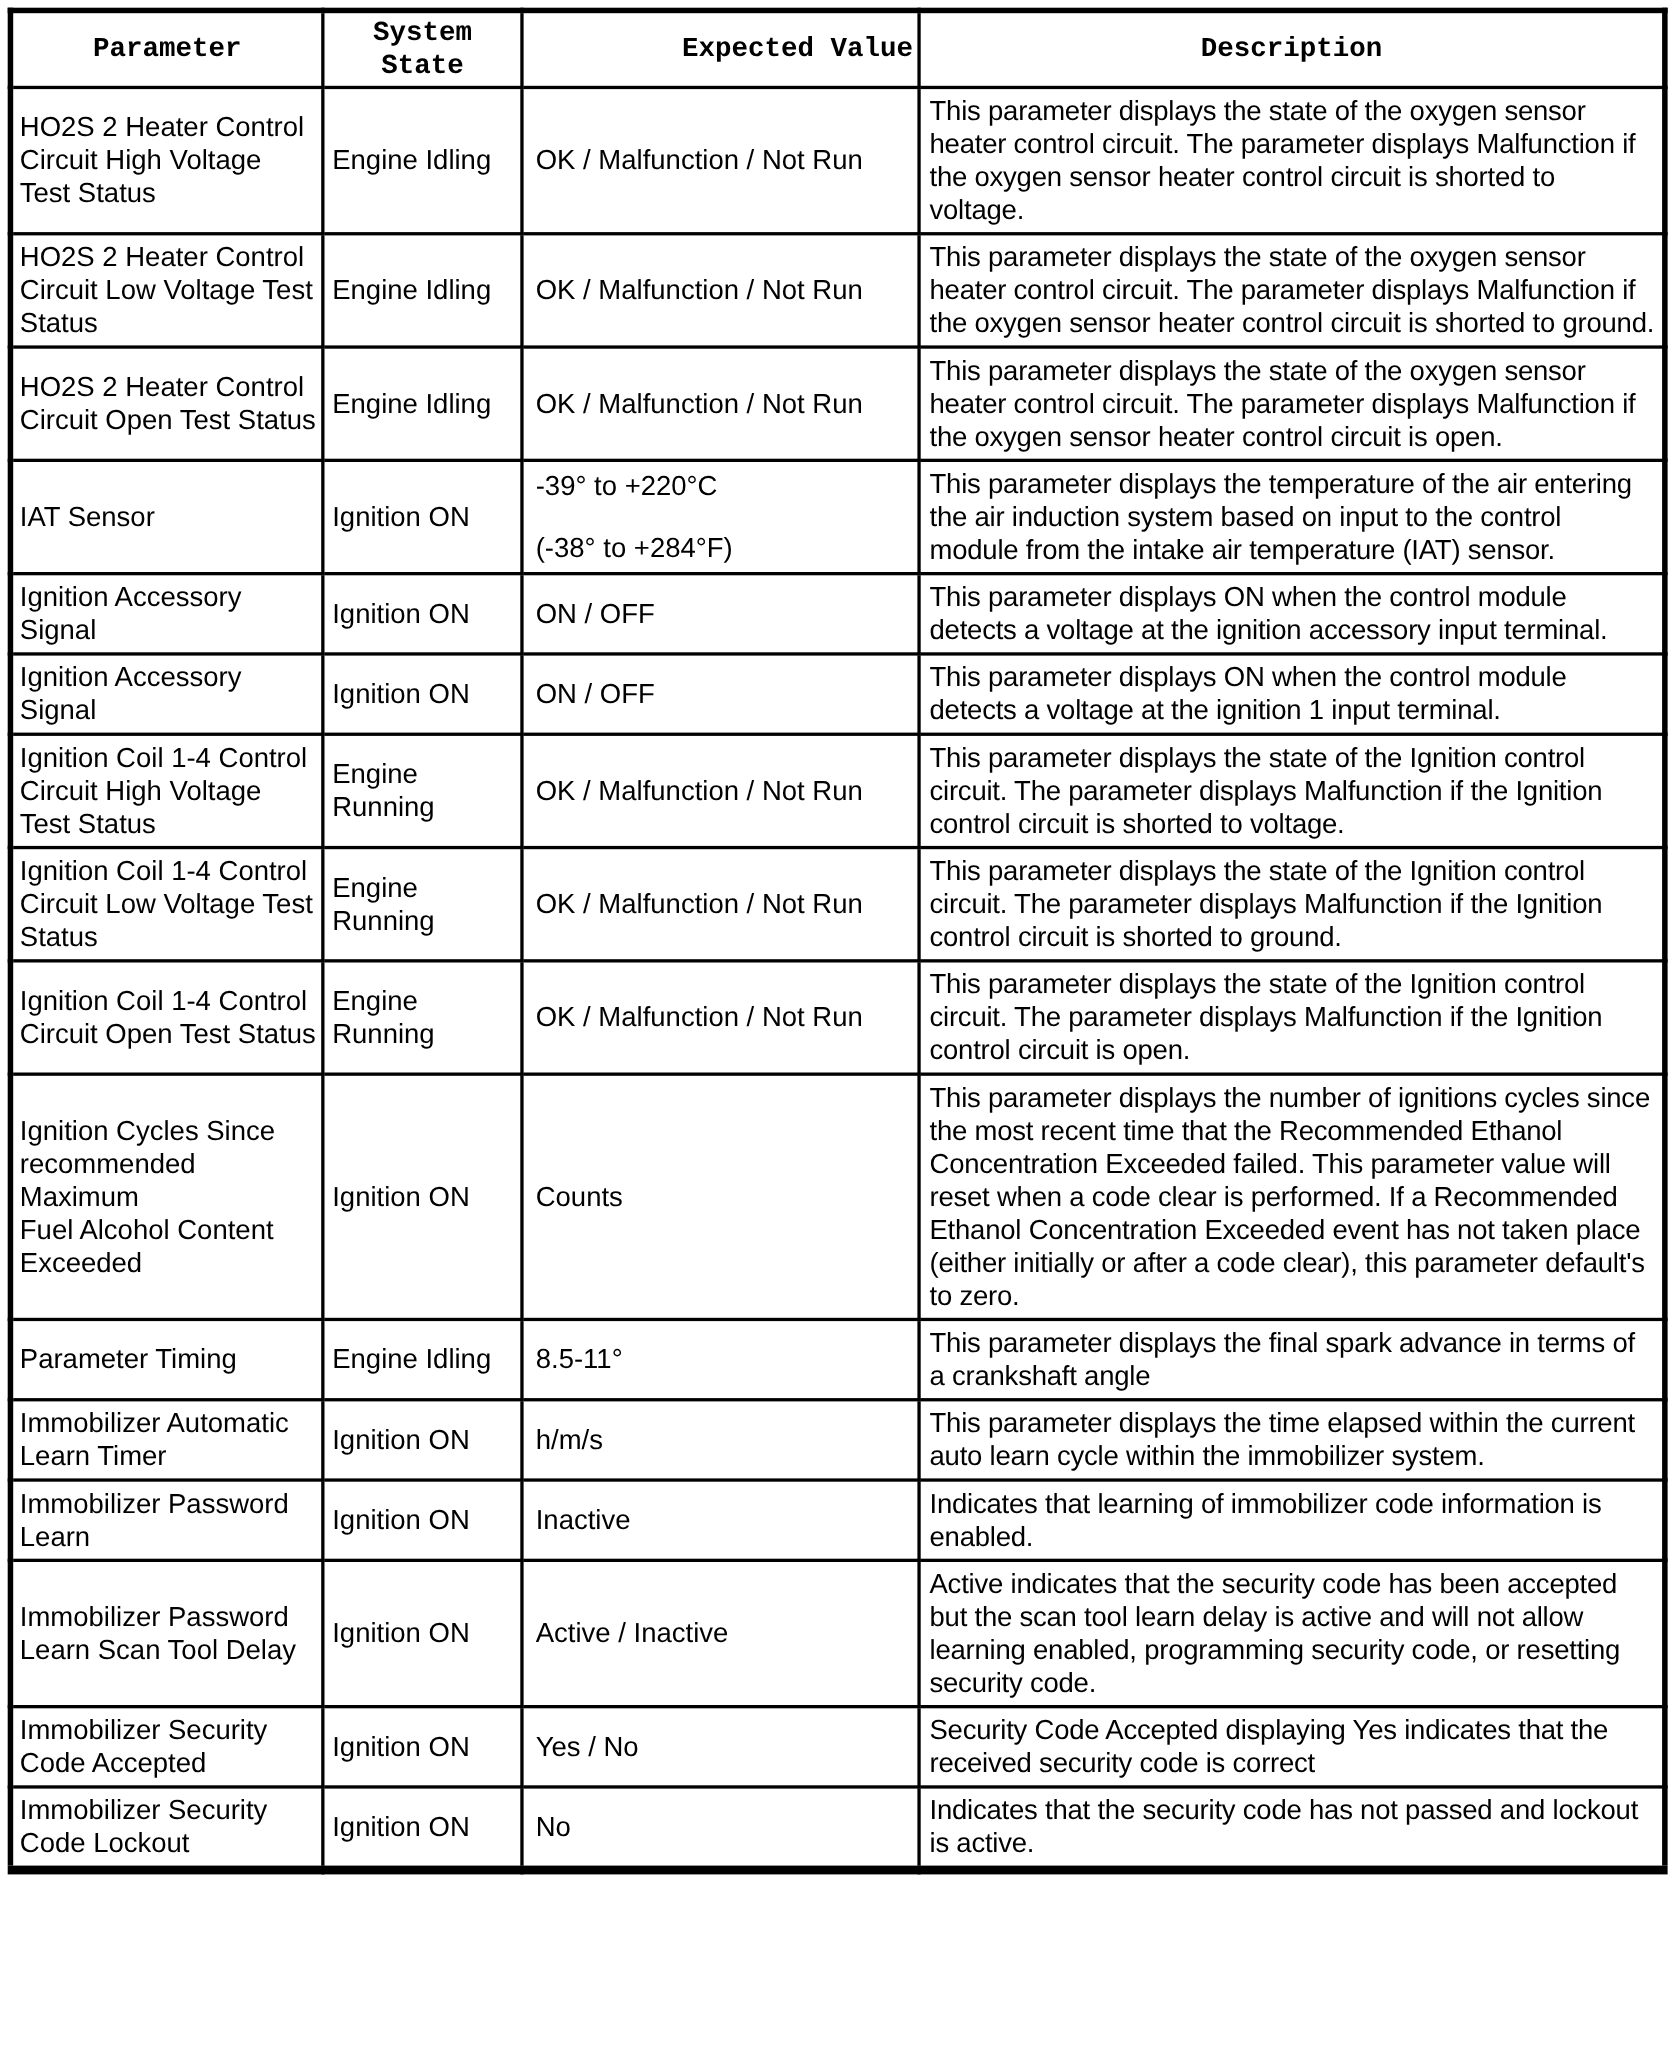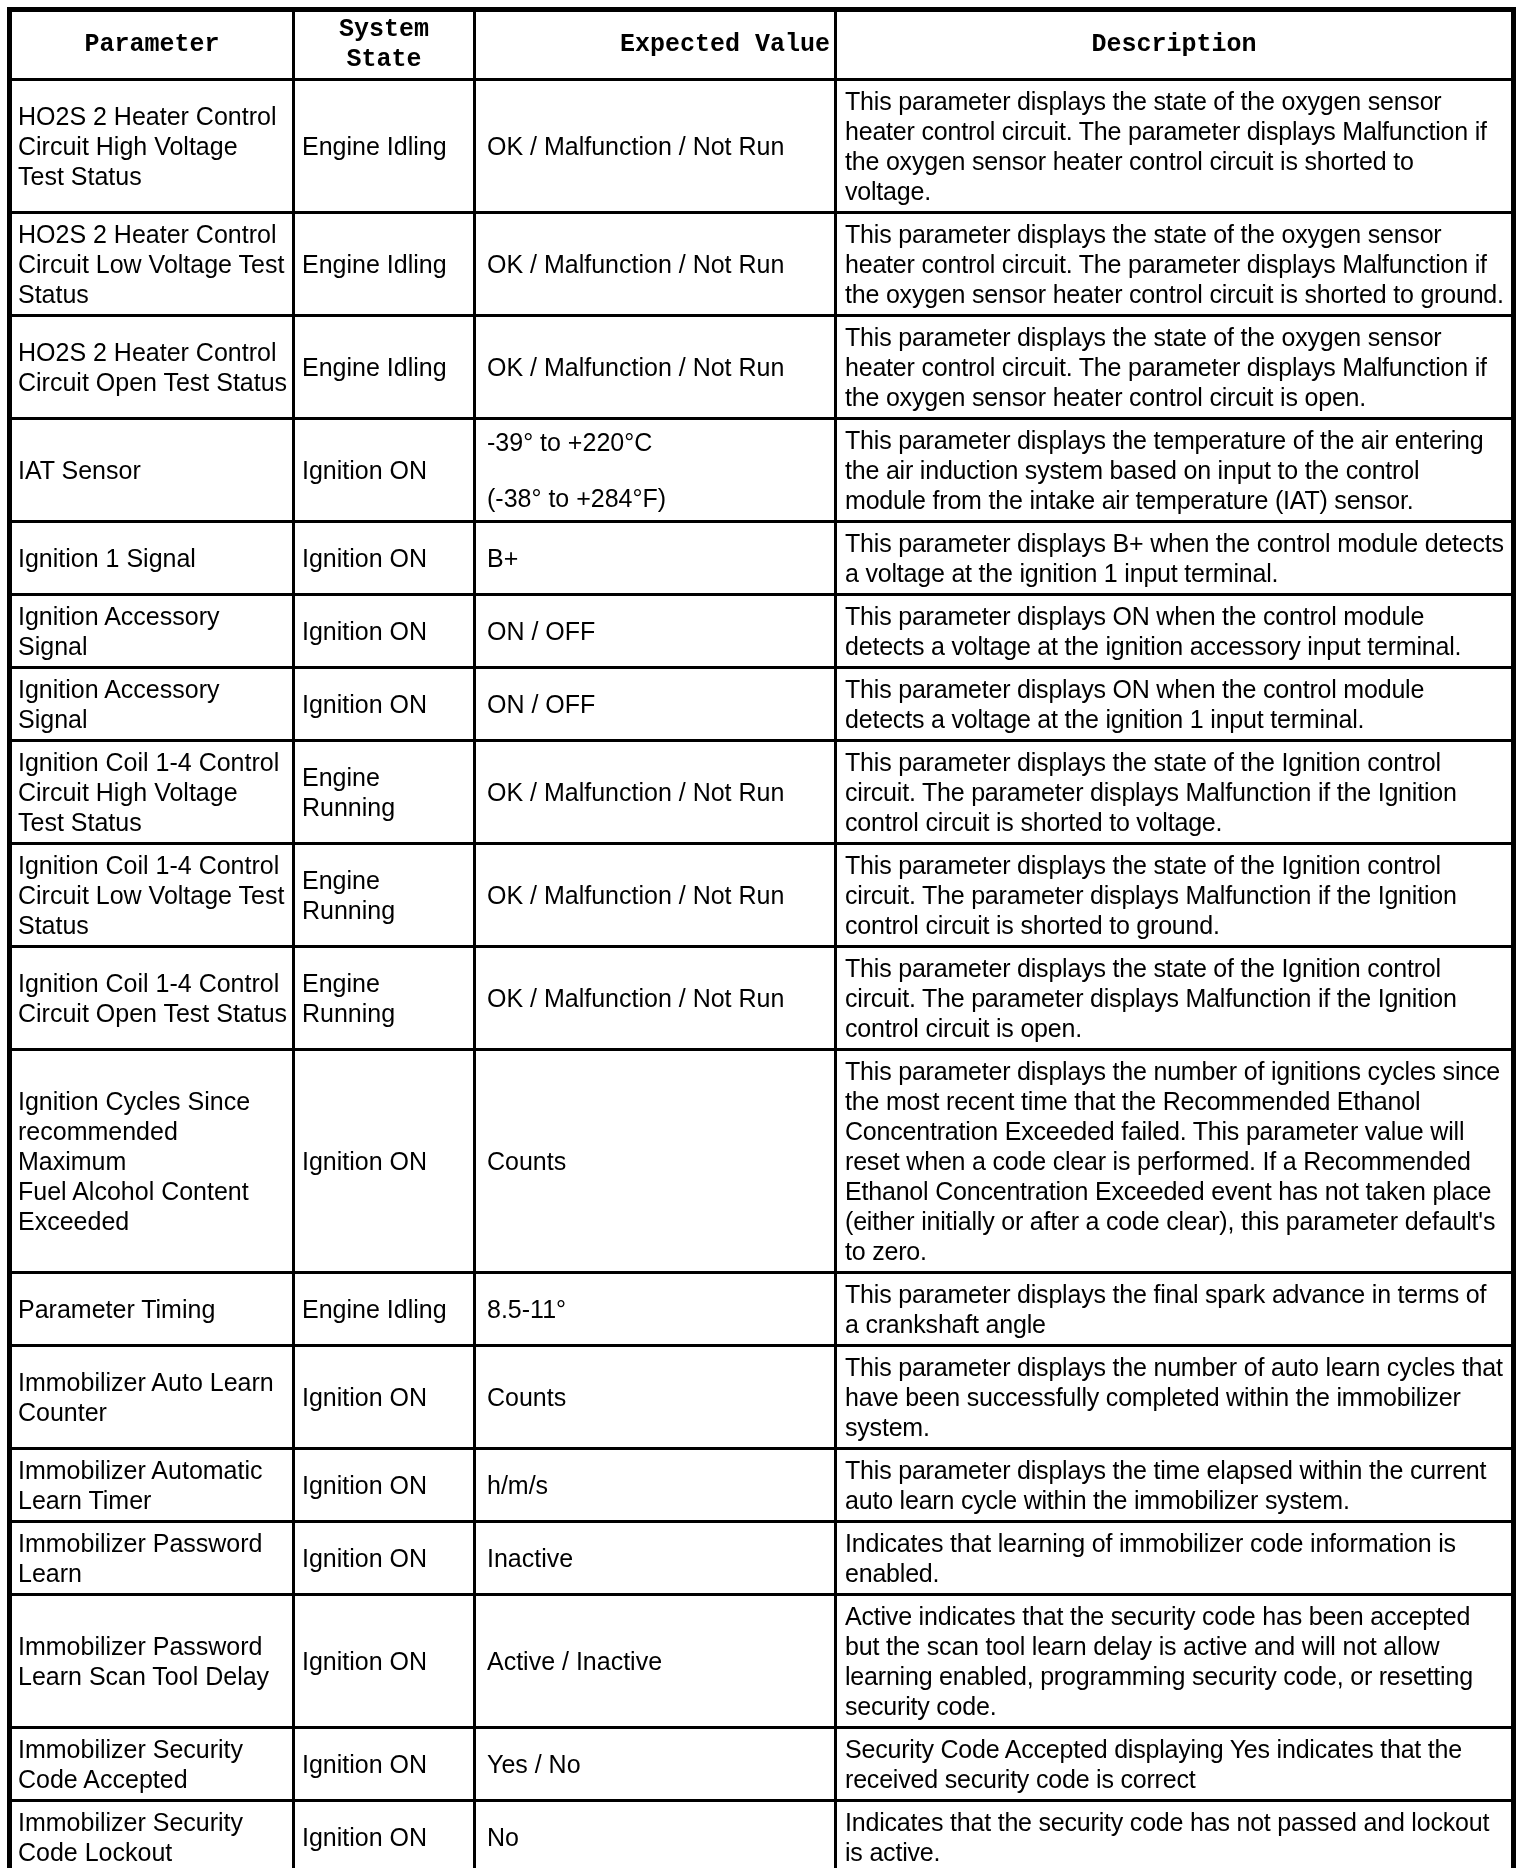--- a/index.html
+++ b/index.html
@@ -112,28 +112,20 @@
   <tr>
     <td class="param">IAT Sensor</td>
     <td class="state">Ignition ON</td>
     <td class="expected">
             <div class="ev-line">-39° to +220°C</div>
             <div class="ev-line">(-38° to +284°F)</div>
           </td>
     <td class="desc">This parameter displays the temperature of the air entering the air induction system based on input to the control module from the intake air temperature (IAT) sensor.</td>
   </tr>
 
-  <tr>
-    <td class="param">Ignition 1 Signal</td>
-    <td class="state">Ignition ON</td>
-    <td class="expected">
-            <div class="ev-line">B+</div>
-          </td>
-    <td class="desc">This parameter displays B+ when the control module detects a voltage at the ignition 1 input terminal.</td>
-  </tr>
 
   <tr>
     <td class="param">Ignition Accessory
 Signal</td>
     <td class="state">Ignition ON</td>
     <td class="expected">
             <div class="ev-line">ON / OFF</div>
           </td>
     <td class="desc">This parameter displays ON when the control module detects a voltage at the ignition accessory input terminal.</td>
   </tr>
@@ -194,29 +186,20 @@
 
   <tr>
     <td class="param">Parameter Timing</td>
     <td class="state">Engine Idling</td>
     <td class="expected">
             <div class="ev-line">8.5-11°</div>
           </td>
     <td class="desc">This parameter displays the final spark advance in terms of a crankshaft angle</td>
   </tr>
 
-  <tr>
-    <td class="param">Immobilizer Auto Learn
-Counter</td>
-    <td class="state">Ignition ON</td>
-    <td class="expected">
-            <div class="ev-line">Counts</div>
-          </td>
-    <td class="desc">This parameter displays the number of auto learn cycles that have been successfully completed within the immobilizer system.</td>
-  </tr>
 
   <tr>
     <td class="param">Immobilizer Automatic
 Learn Timer</td>
     <td class="state">Ignition ON</td>
     <td class="expected">
             <div class="ev-line">h/m/s</div>
           </td>
     <td class="desc">This parameter displays the time elapsed within the current auto learn cycle within the immobilizer system.</td>
   </tr>

